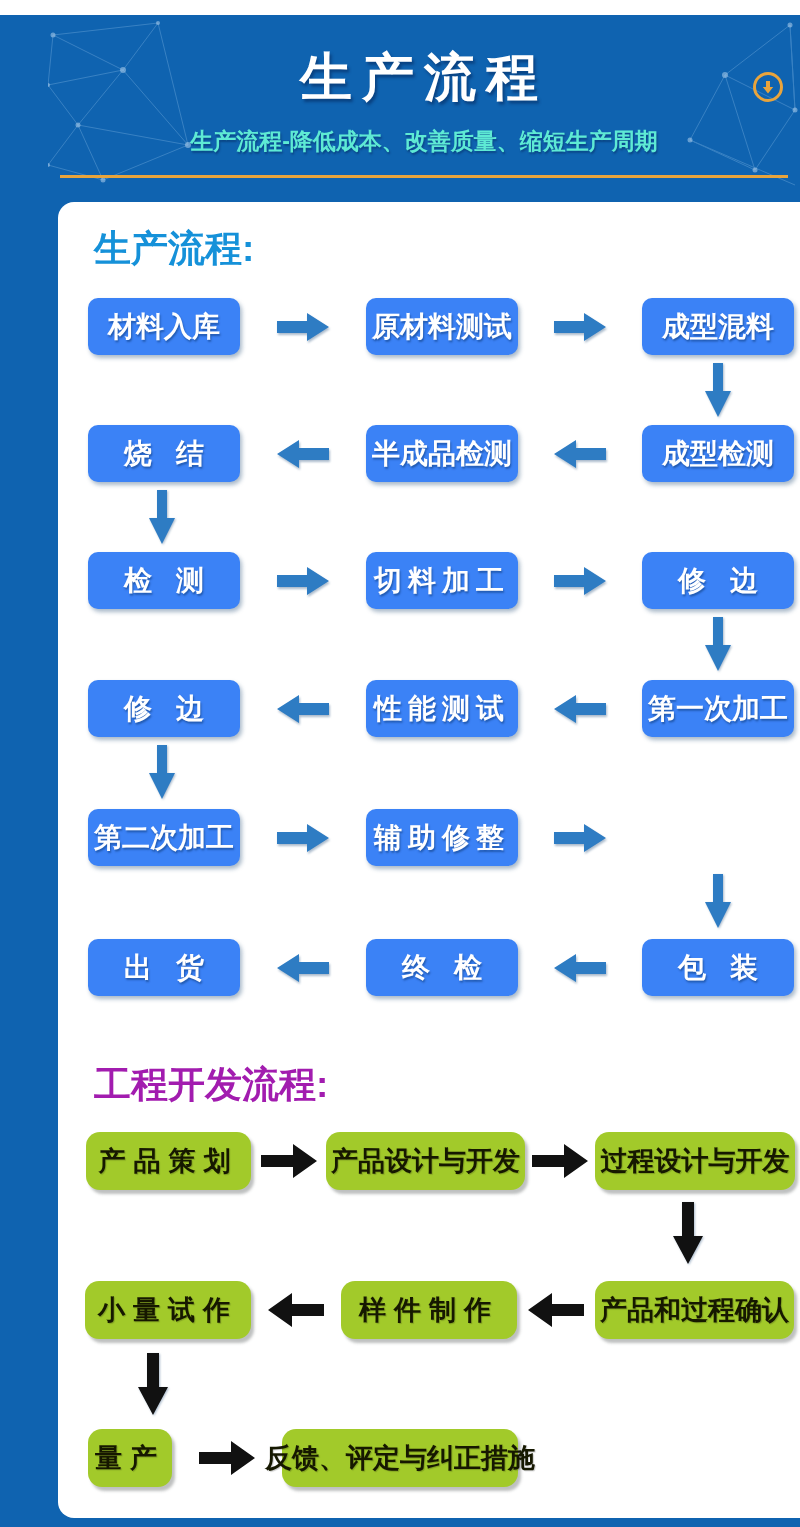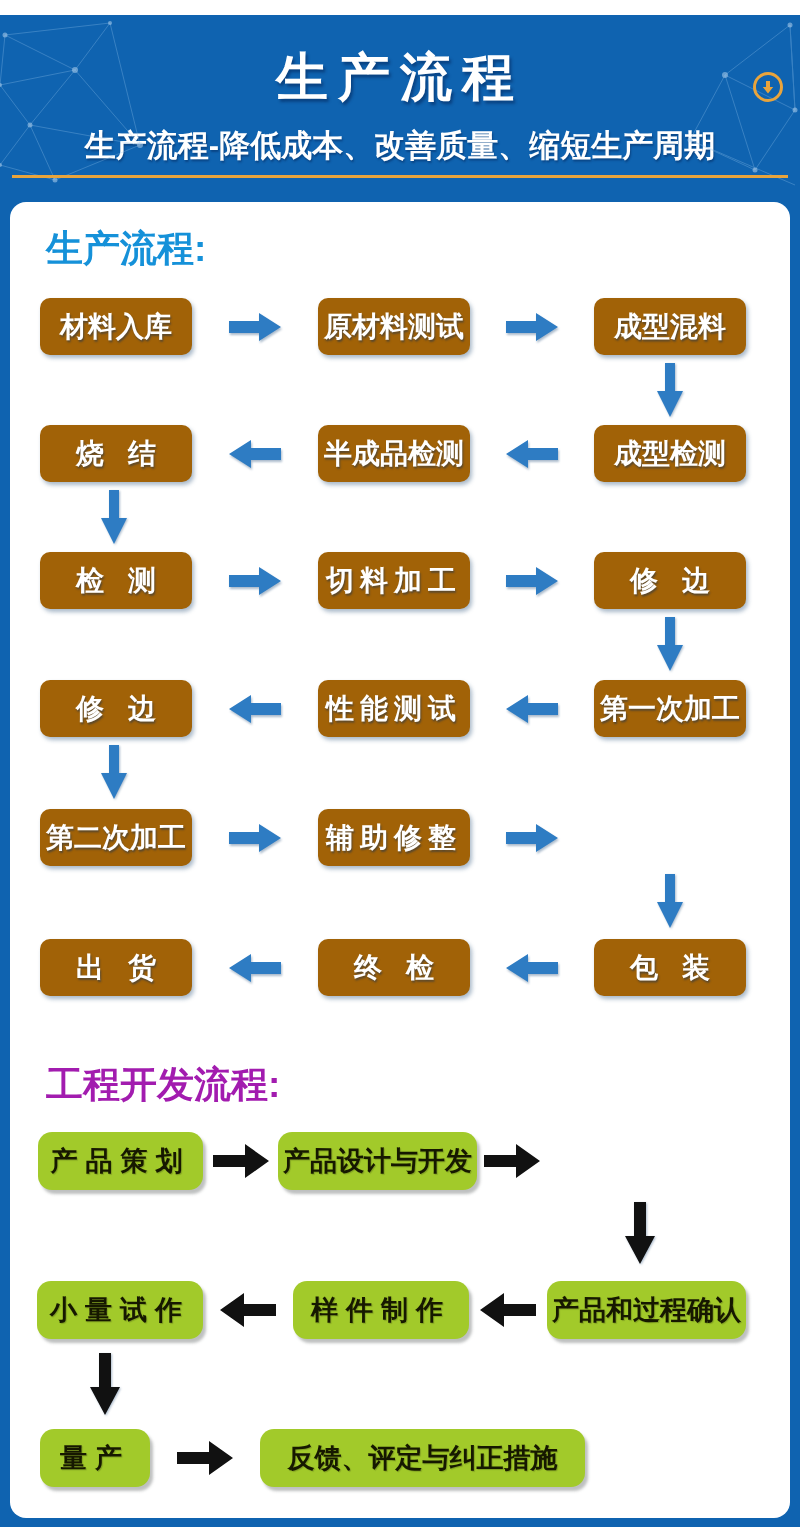--- a/index.html
+++ b/index.html
@@ -1,47 +1,47 @@
 <!DOCTYPE html>
 <html><head>
 <meta charset="utf-8">
 <style>
   * { margin:0; padding:0; box-sizing:border-box; }
   html,body { background:#ffffff; }
   body { font-family:"Liberation Sans","DejaVu Sans",sans-serif; }
   .page { position:relative; width:800px; height:1527px; background:#ffffff; overflow:hidden; }
-  .frame { position:absolute; top:15px; left:0; width:800px; height:1512px; background:#0f63b0; }
+  .frame { position:absolute; top:15px; left:0; width:800px; height:1512px; background:#0f63b0;padding-left:48px; }
 
   
   .header { position:relative; height:175px; overflow:hidden; }
   .plexus { position:absolute; pointer-events:none; }
   .plexus-left { left:0; top:0; }
   .plexus-right { right:0; top:0; }
   .hdr-title { text-align:center; padding-top:36px; font-size:52px; line-height:1;
                font-weight:bold; color:#ffffff; letter-spacing:10px;
                text-shadow:2px 3px 3px rgba(0,25,70,.45); }
-  .hdr-sub { text-align:center; margin-top:26px; font-size:31px; line-height:1.1;
-             font-weight:bold; color:#ffffff; text-shadow:1px 2px 2px rgba(0,25,70,.4); }
+  .hdr-sub { text-align:center; margin-top:26px; font-size:23px; line-height:1.1;
+             font-weight:bold; color:#5eead4; text-shadow:1px 2px 2px rgba(0,25,70,.4); }
   .gold-line { position:absolute; left:12px; right:12px; bottom:12px; height:3px; background:#e8a43c; }
   .dl-icon { position:absolute; top:57px; right:17px; width:30px; height:30px;
              border:3px solid #e9a43c; border-radius:50%;
              display:flex; align-items:center; justify-content:center; cursor:pointer; }
   .dl-icon svg { width:16px; height:16px; display:block; }
 
   
   .card { position:relative; margin:12px 10px; width:780px; height:1316px;
           background:#ffffff; border-radius:16px; overflow:hidden; }
   .sec-heading { font-size:37px; font-weight:bold; line-height:42px; margin-left:36px; }
   .h-blue { color:#1591d9; margin-top:26px; }
   .h-dark { color:#a21caf; margin-top:68px; }
 
   
   .brow { display:flex; align-items:center; margin-left:30px; height:57px; }
   .brow.first { margin-top:28px; }
-  .bbox { width:152px; height:57px; background:#a16207; border-radius:10px;
+  .bbox { width:152px; height:57px; background:#3b82f6; border-radius:10px;
           color:#ffffff; font-size:28px; font-weight:bold;
           display:flex; align-items:center; justify-content:center;
           box-shadow:2px 3px 4px rgba(40,80,120,.4);
           text-shadow:1px 2px 2px rgba(0,40,90,.45); white-space:nowrap; }
   .bbox.sp2 { word-spacing:16px; }          
   .bbox.sp4 { letter-spacing:6px; }         
   .hgap1 { width:126px; display:flex; align-items:center; justify-content:center; }
   .hgap2 { width:124px; display:flex; align-items:center; justify-content:center; }
   .harrow { filter:drop-shadow(1px 2px 1px rgba(15,60,110,.35)); }
 
@@ -59,21 +59,21 @@
   .gbox { height:58px; background:#a2ca2a; border-radius:14px;
           color:#161800; font-size:27px; font-weight:bold;
           display:flex; align-items:center; justify-content:center;
           box-shadow:3px 4px 3px rgba(110,115,115,.45);
           text-shadow:1px 1px 1px rgba(0,0,0,.2); white-space:nowrap; }
   .gbox.sp { letter-spacing:8px; }
   .ggap { display:flex; align-items:center; justify-content:center; }
   .gv-left { left:80px; top:14px; } .gv-right { left:615px; top:12px; }
   .w165{width:165px;} .w75{width:75px;} .w199{width:199px;} .w70{width:70px;} .w200{width:200px;}
   .w166{width:166px;} .w90{width:90px;} .w167{width:176px;} .w78{width:78px;}
-  .w100{width:110px;} .w110{width:110px;} .w283{width:325px;}
+  .w100{width:84px;} .w110{width:110px;} .w283{width:236px;}
 </style>
 </head>
 <body>
 
 <div class="page">
   <div class="frame">
 
     <div class="header">
       <svg class="plexus plexus-left" width="200" height="180" viewBox="0 0 200 180">
         <g stroke="#8fc0ea" stroke-width="1" opacity="0.32" fill="none">
@@ -252,20 +252,21 @@
             <svg width="56" height="34" viewBox="0 0 56 34">
               <polygon points="0,11 32,11 32,0 56,17 32,34 32,23 0,23" fill="#111111"></polygon>
             </svg>
           </div>
         <div class="gbox w199">产品设计与开发</div>
         <div class="ggap w70">
             <svg width="56" height="34" viewBox="0 0 56 34">
               <polygon points="0,11 32,11 32,0 56,17 32,34 32,23 0,23" fill="#111111"></polygon>
             </svg>
           </div>
+        <div class="gbox w200">过程设计与开发</div>
       </div>
       <div class="vgap g91">
           <svg class="varrow gv-right" width="30" height="62" viewBox="0 0 30 62">
             <polygon points="9,0 21,0 21,34 30,34 15,62 0,34 9,34" fill="#111111"></polygon>
           </svg>
         </div>
 
       <div class="grow rowB">
         <div class="gbox sp w166">小量试作</div>
         <div class="ggap w90">

